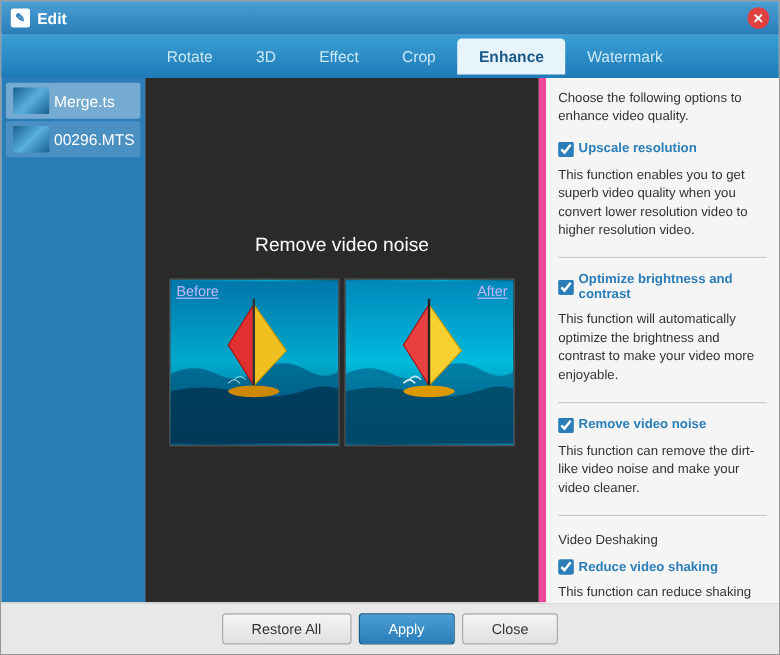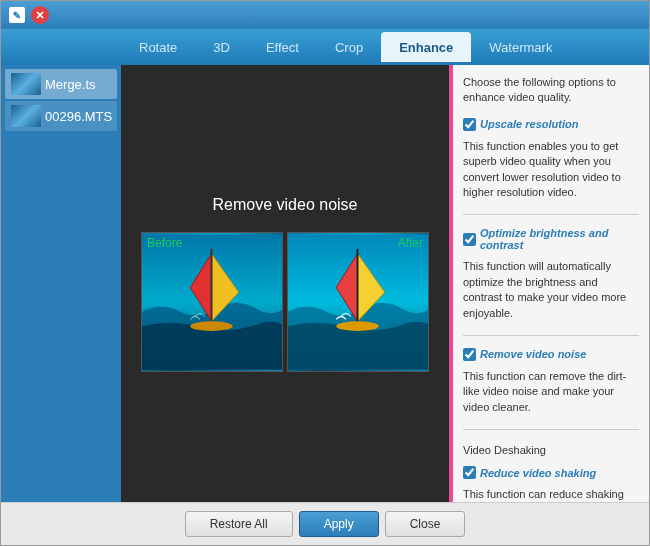--- a/index.html
+++ b/index.html
@@ -139,47 +139,48 @@
       display: flex;
       gap: 4px;
       width: 100%;
       max-width: 300px;
     }
     .preview-image-wrap {
       flex: 1;
       position: relative;
     }
     .preview-label {
-      color: #22c55e;
+      color: #c4b5fd;
       font-size: 12px;
       position: absolute;
       top: 4px;
       left: 6px;
       z-index: 1;
+      text-decoration: underline;
     }
     .preview-label-right {
       right: 6px;
       left: auto;
     }
     .preview-img {
       width: 100%;
       height: 140px;
       background: linear-gradient(135deg, #0077aa 0%, #00aacc 30%, #004466 60%, #0088bb 100%);
       position: relative;
       overflow: hidden;
       border: 1px solid #555;
     }
     
     .right-panel {
       width: 200px;
       background: #f5f5f5;
       padding: 10px;
       overflow-y: auto;
       flex-shrink: 0;
-      border-left: 4px solid #ec4899;
+      border-left: 6px solid #ec4899;
       display: flex;
       flex-direction: column;
       gap: 6px;
     }
     .right-panel .intro-text {
       font-size: 11px;
       color: #333;
       line-height: 1.4;
       margin-bottom: 4px;
     }
@@ -189,21 +190,20 @@
       gap: 4px;
       margin: 2px 0;
     }
     .checkbox-row input[type=checkbox] {
       accent-color: #2b7db8;
     }
     .checkbox-label {
       font-size: 11px;
       color: #2b7db8;
       font-weight: bold;
-      font-style: italic;
     }
     .description-text {
       font-size: 11px;
       color: #333;
       line-height: 1.4;
       margin-bottom: 4px;
     }
     .section-header {
       font-size: 11px;
       color: #333;
@@ -239,20 +239,21 @@
       margin: 4px 0;
     }
   </style>
 </head>
 <body>
 
 <div class="window">
 
   <div class="title-bar">
     <div class="title-bar-icon">✎</div>
+    <span class="title-bar-text">Edit</span>
     <div class="title-bar-close">✕</div>
   </div>
 
   <div class="nav-tabs">
     <div class="nav-tab">Rotate</div>
     <div class="nav-tab">3D</div>
     <div class="nav-tab">Effect</div>
     <div class="nav-tab">Crop</div>
     <div class="nav-tab active">Enhance</div>
     <div class="nav-tab">Watermark</div>

